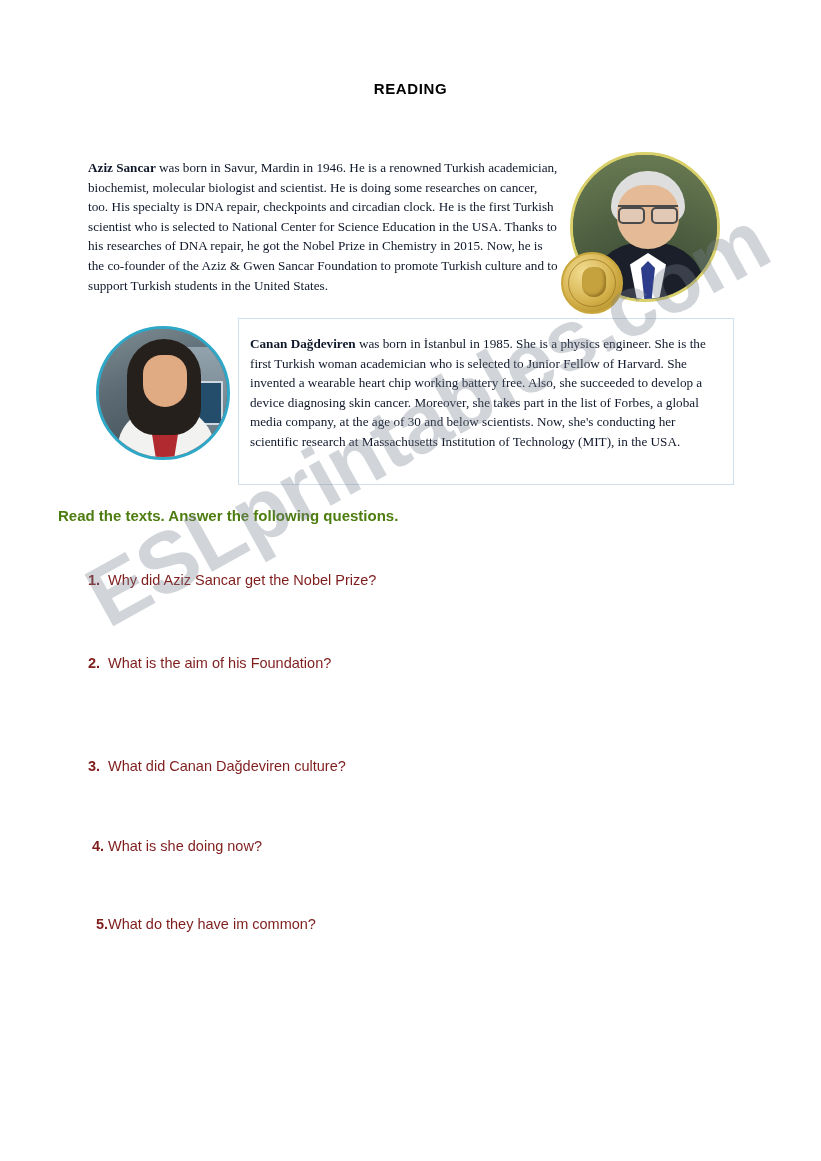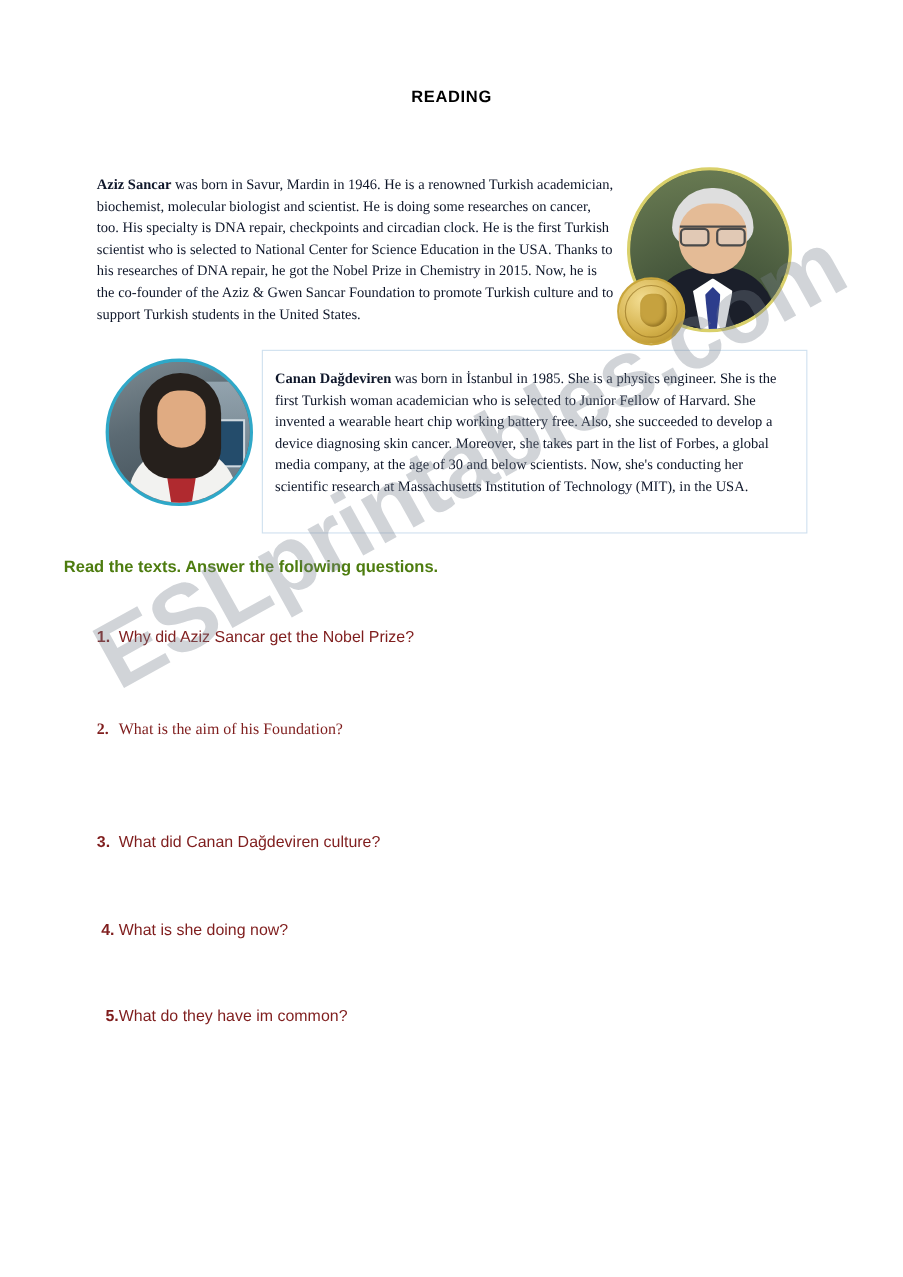--- a/index.html
+++ b/index.html
@@ -248,21 +248,21 @@
     font-size: 14.5px;
     color: #7f1d1d;
     white-space: nowrap;
   }
   .question .num {
     font-weight: bold;
     display: inline-block;
     width: 20px;
   }
   .q1 { top: 572px; }
-  .q2 { top: 655px; font-family: Liberation Serif, serif; }
+  .q2 { top: 655px; }
   .q3 { top: 758px; }
   .q4 { top: 838px; text-align: center; }
   .q5 { top: 916px; text-align: right; }
 
   
   .watermark {
     position: absolute;
     top: 0; left: 0;
     width: 821px; height: 1161px;
     pointer-events: none;

